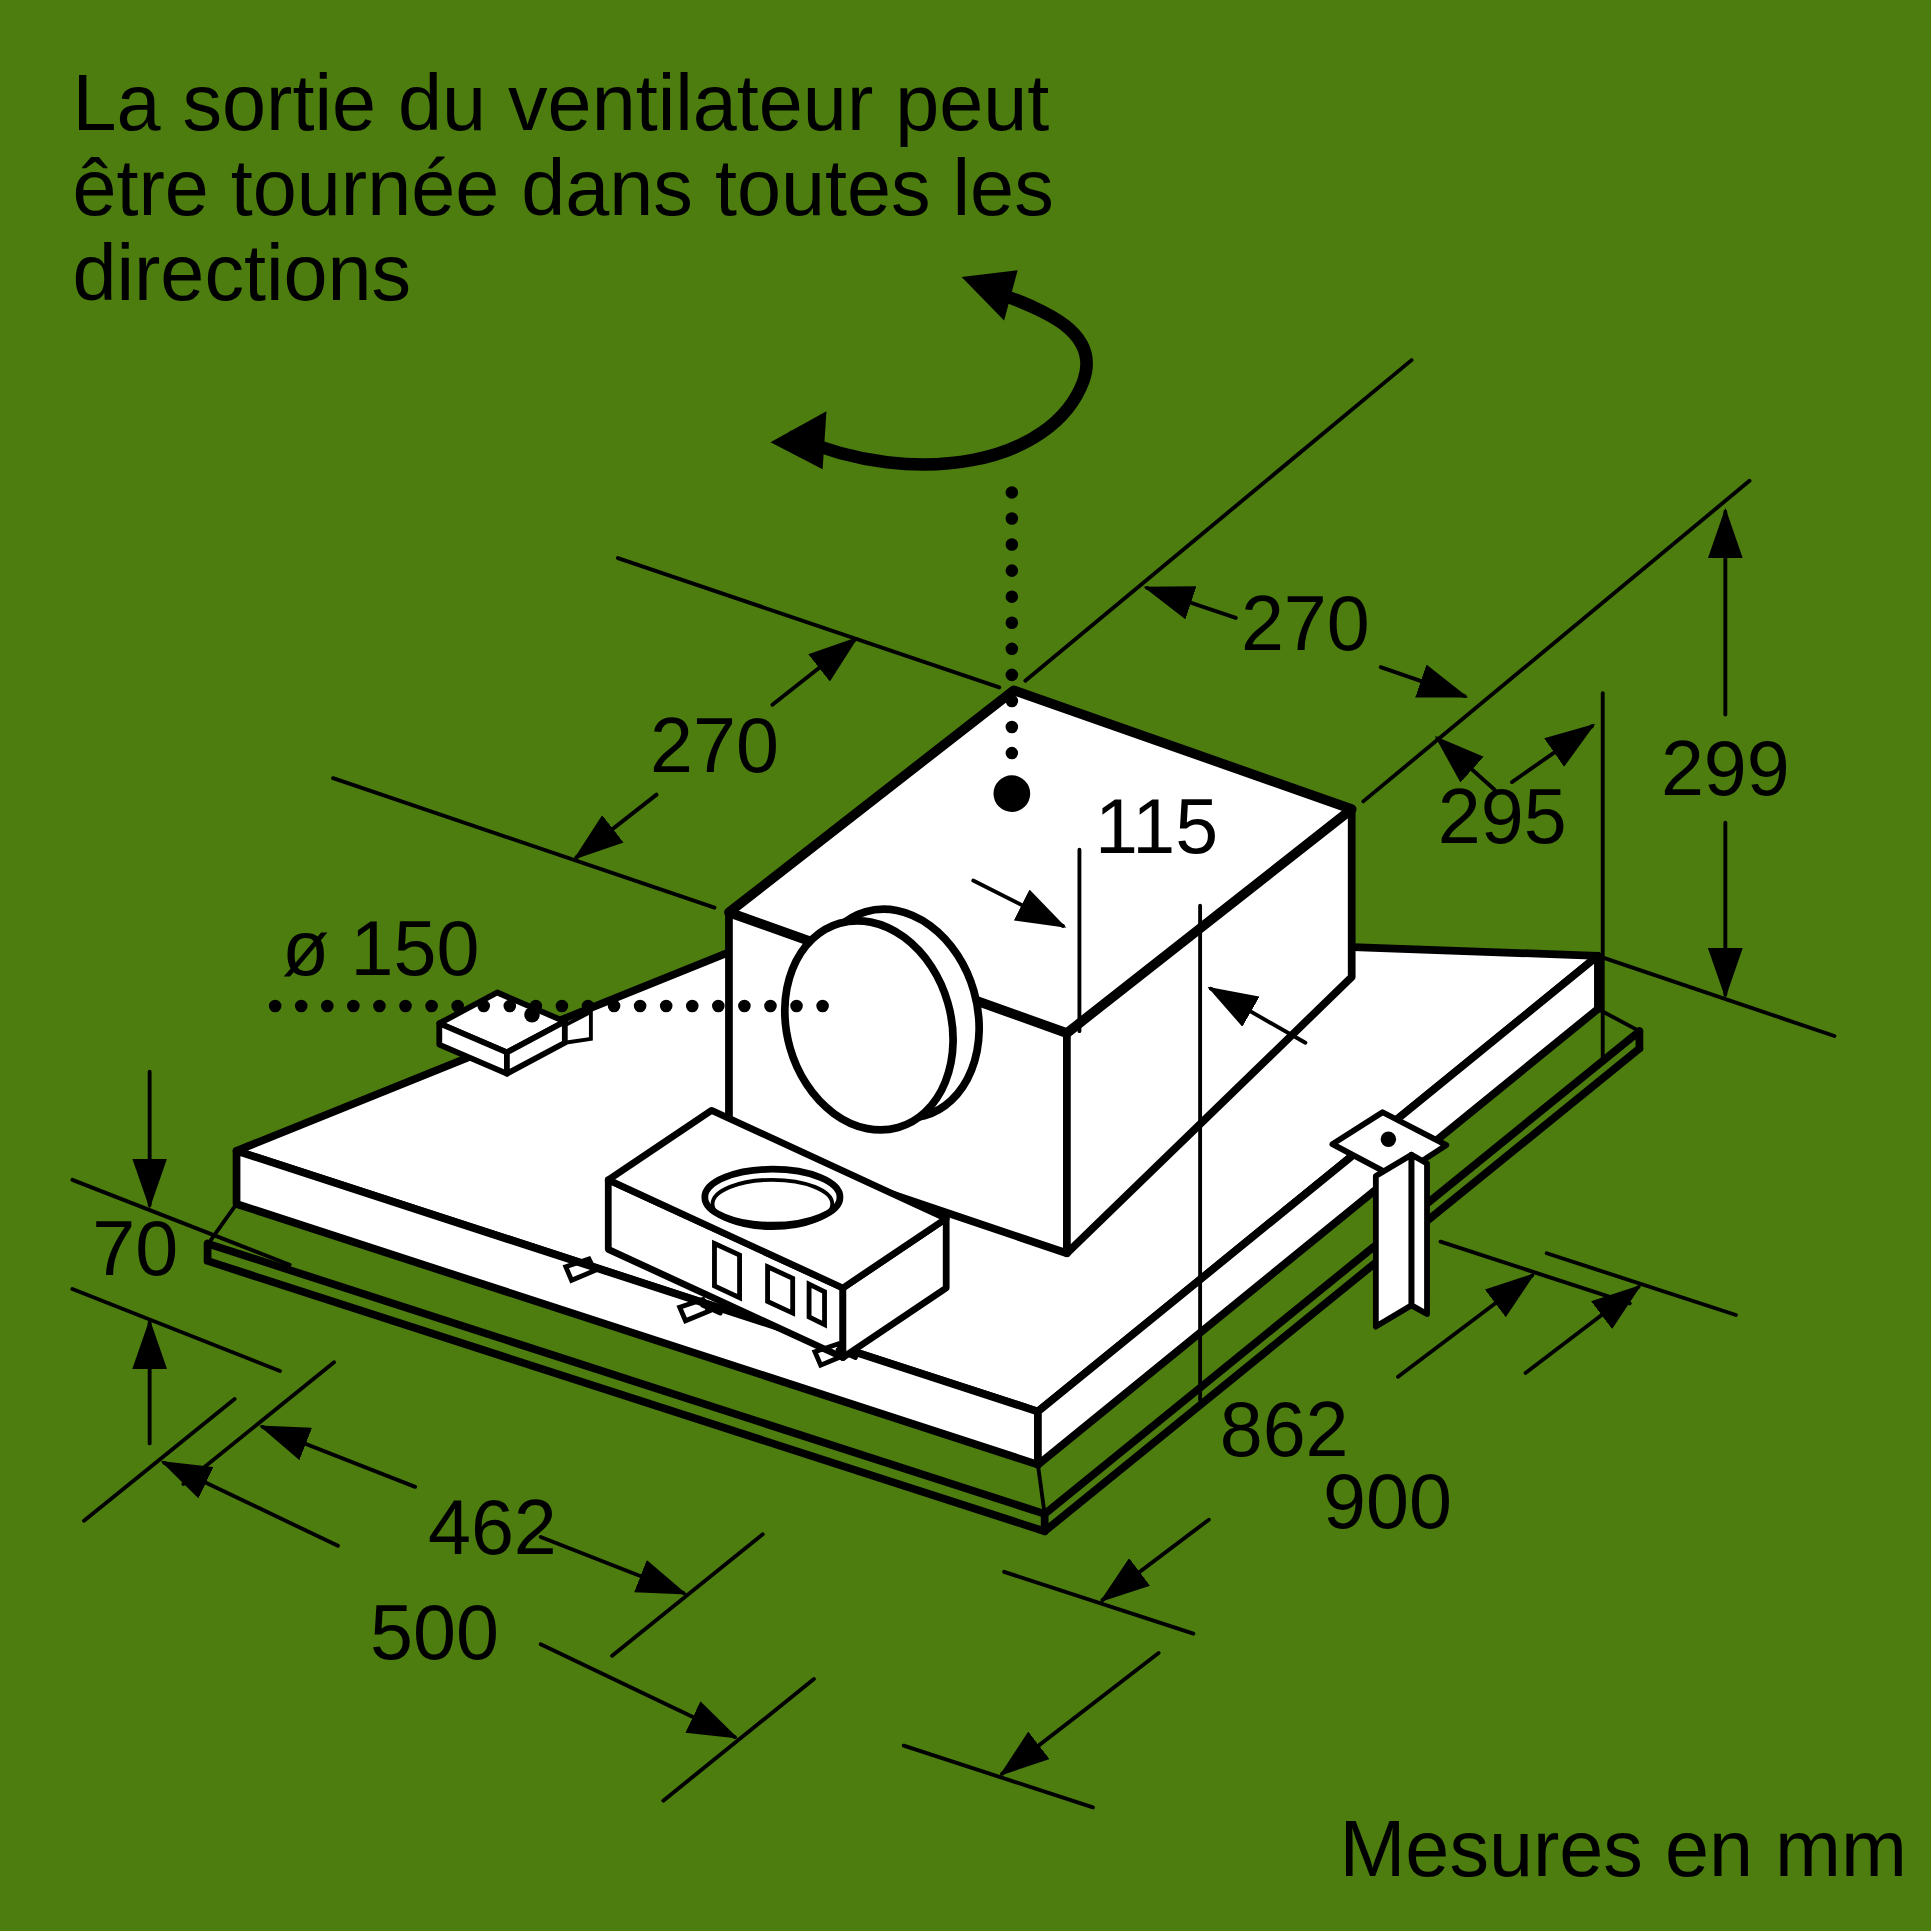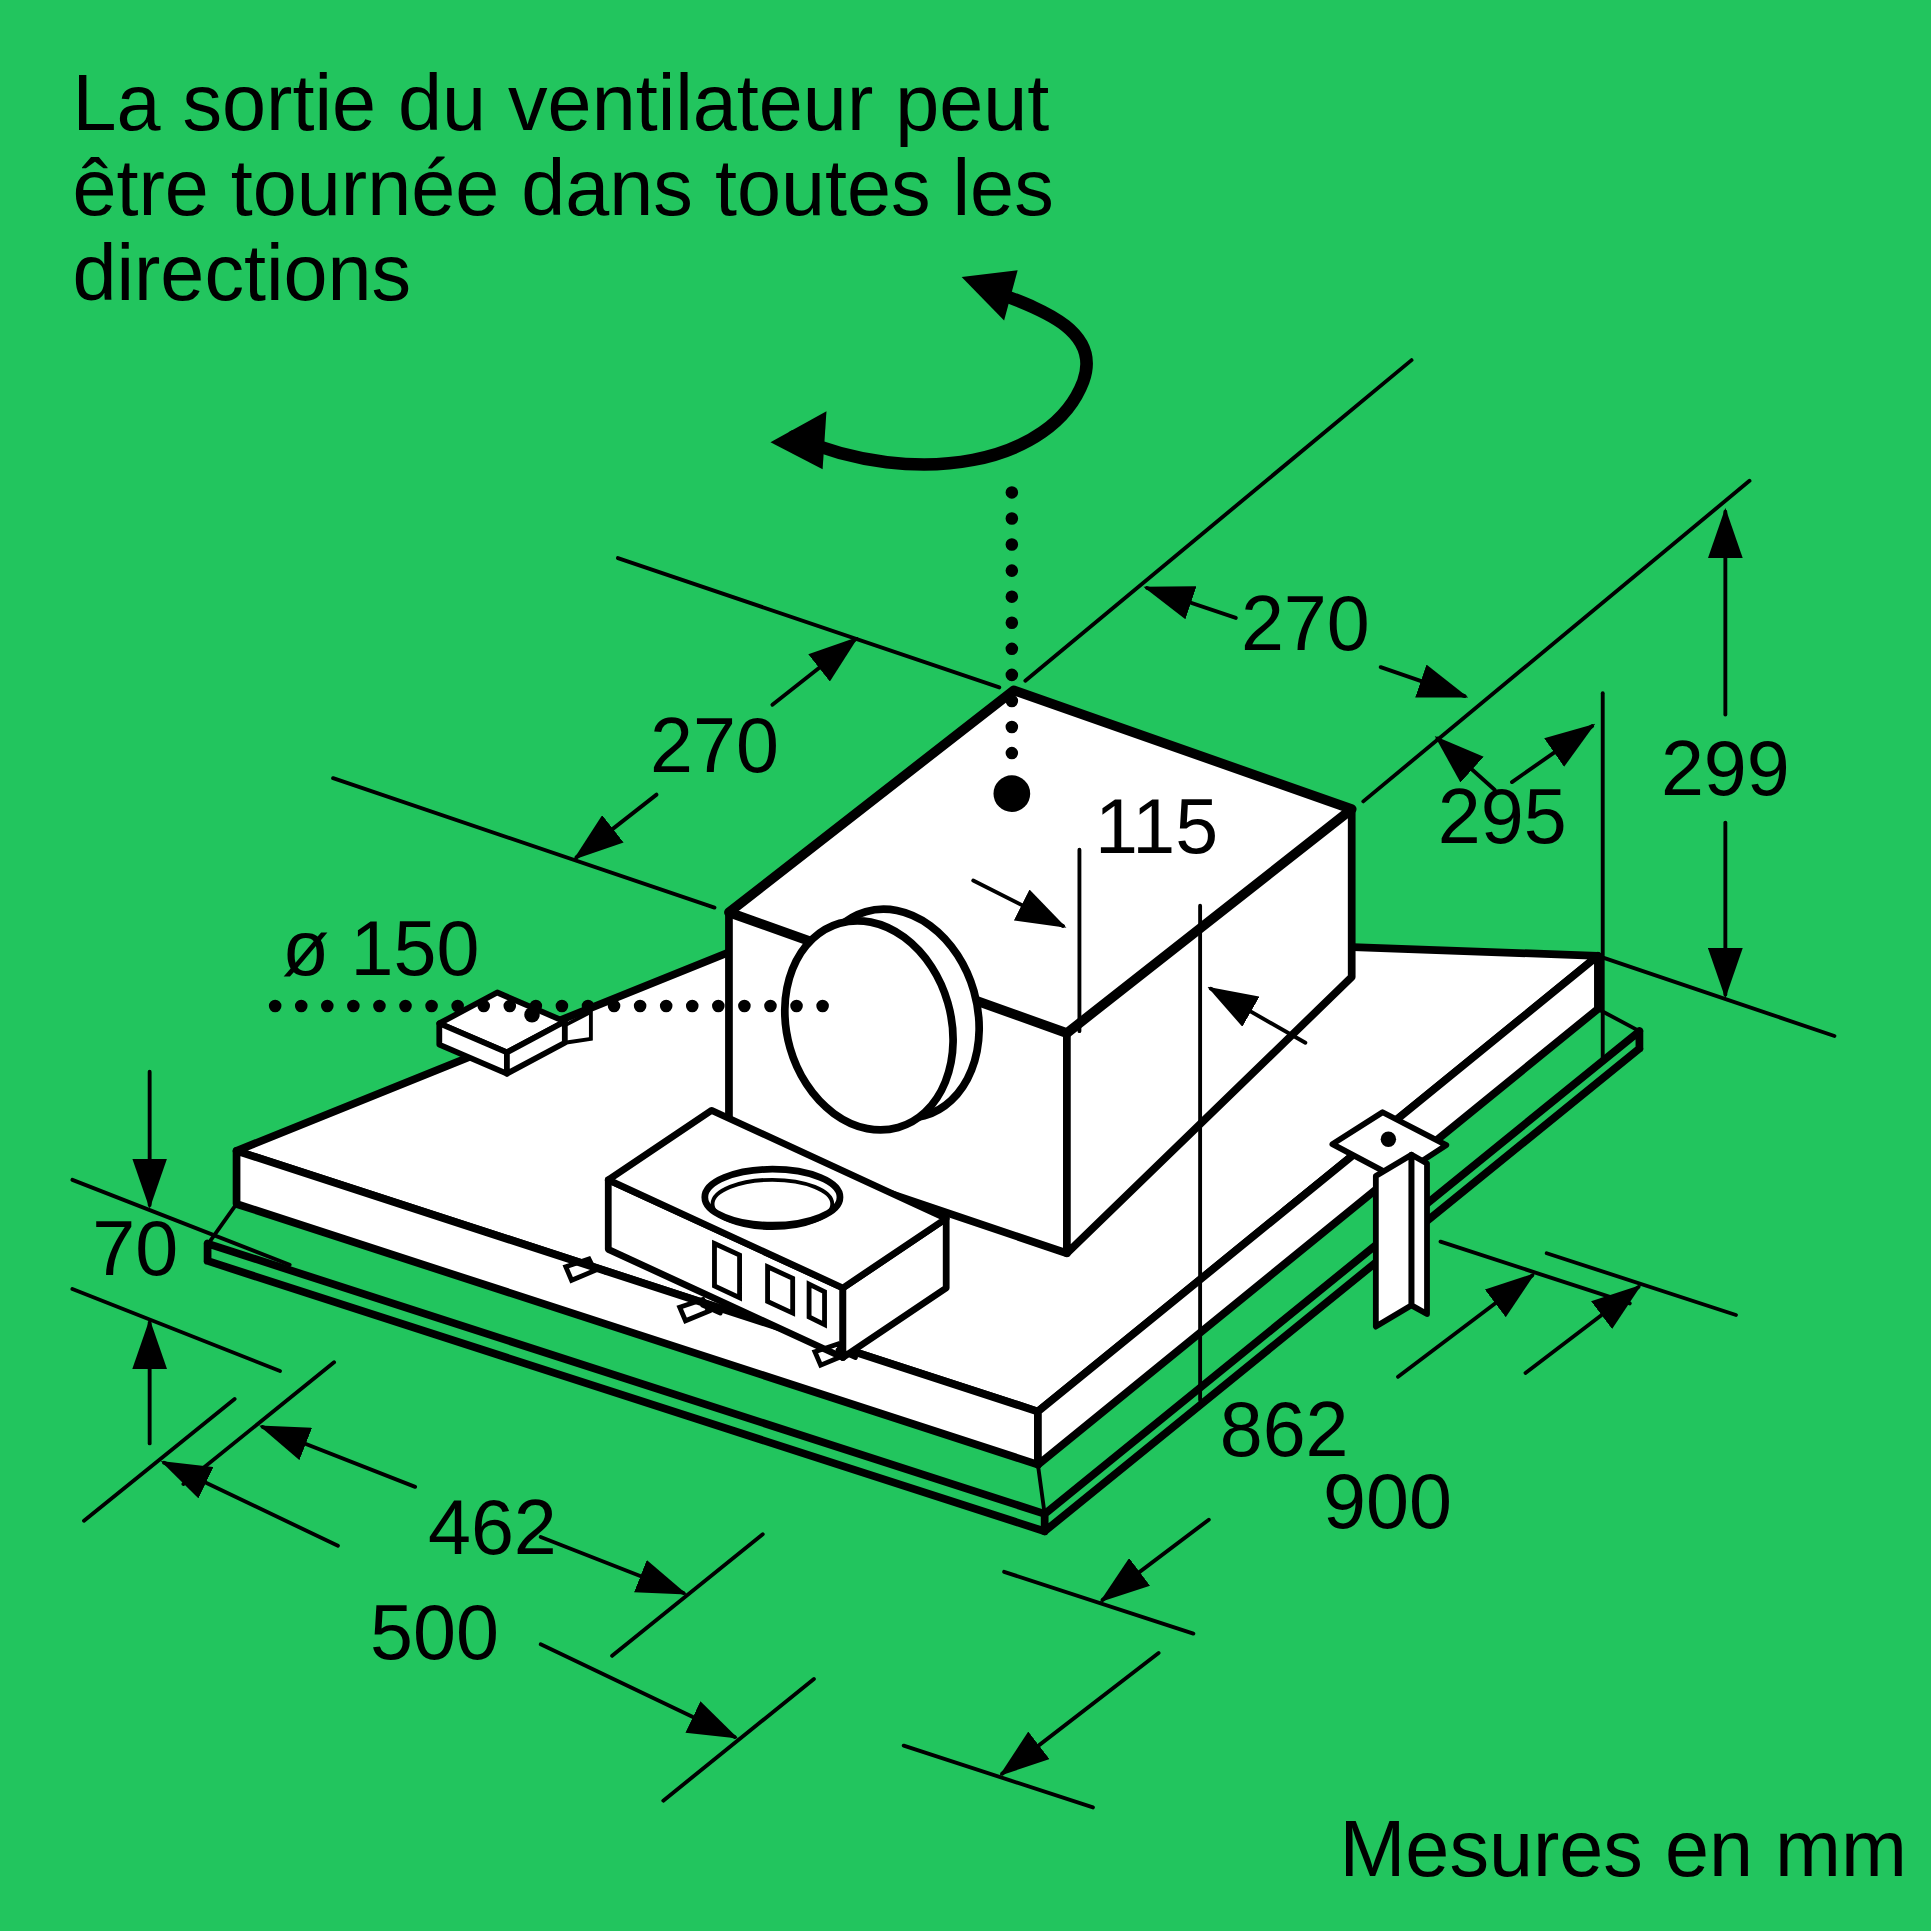--- a/index.html
+++ b/index.html
@@ -1,16 +1,16 @@
 <!DOCTYPE html>
 <html><head>
 <meta charset="utf-8">
 <style>
   html,body{margin:0;padding:0;background:#ffffff;}
-  .page{width:1931px;height:1931px;position:relative;background:#22c55e;
+  .page{width:1931px;height:1931px;position:relative;background:#4d7c0f;
         font-family:"Liberation Sans", sans-serif;}
   svg{display:block;}
   text{fill:#000;font-family:"Liberation Sans", sans-serif;}
   .title-text{font-size:82px;}
   .dim-text{font-size:80px;}
   .footer-text{font-size:82px;}
   .thick{stroke:#000;stroke-width:8;fill:none;stroke-linejoin:round;stroke-linecap:round;}
   .thickf{stroke:#000;stroke-width:8;fill:#fff;stroke-linejoin:round;}
   .thin{stroke:#000;stroke-width:4;fill:none;stroke-linecap:round;}
   .dots{stroke:#000;stroke-width:13;fill:none;stroke-linecap:round;stroke-dasharray:0 27;}

